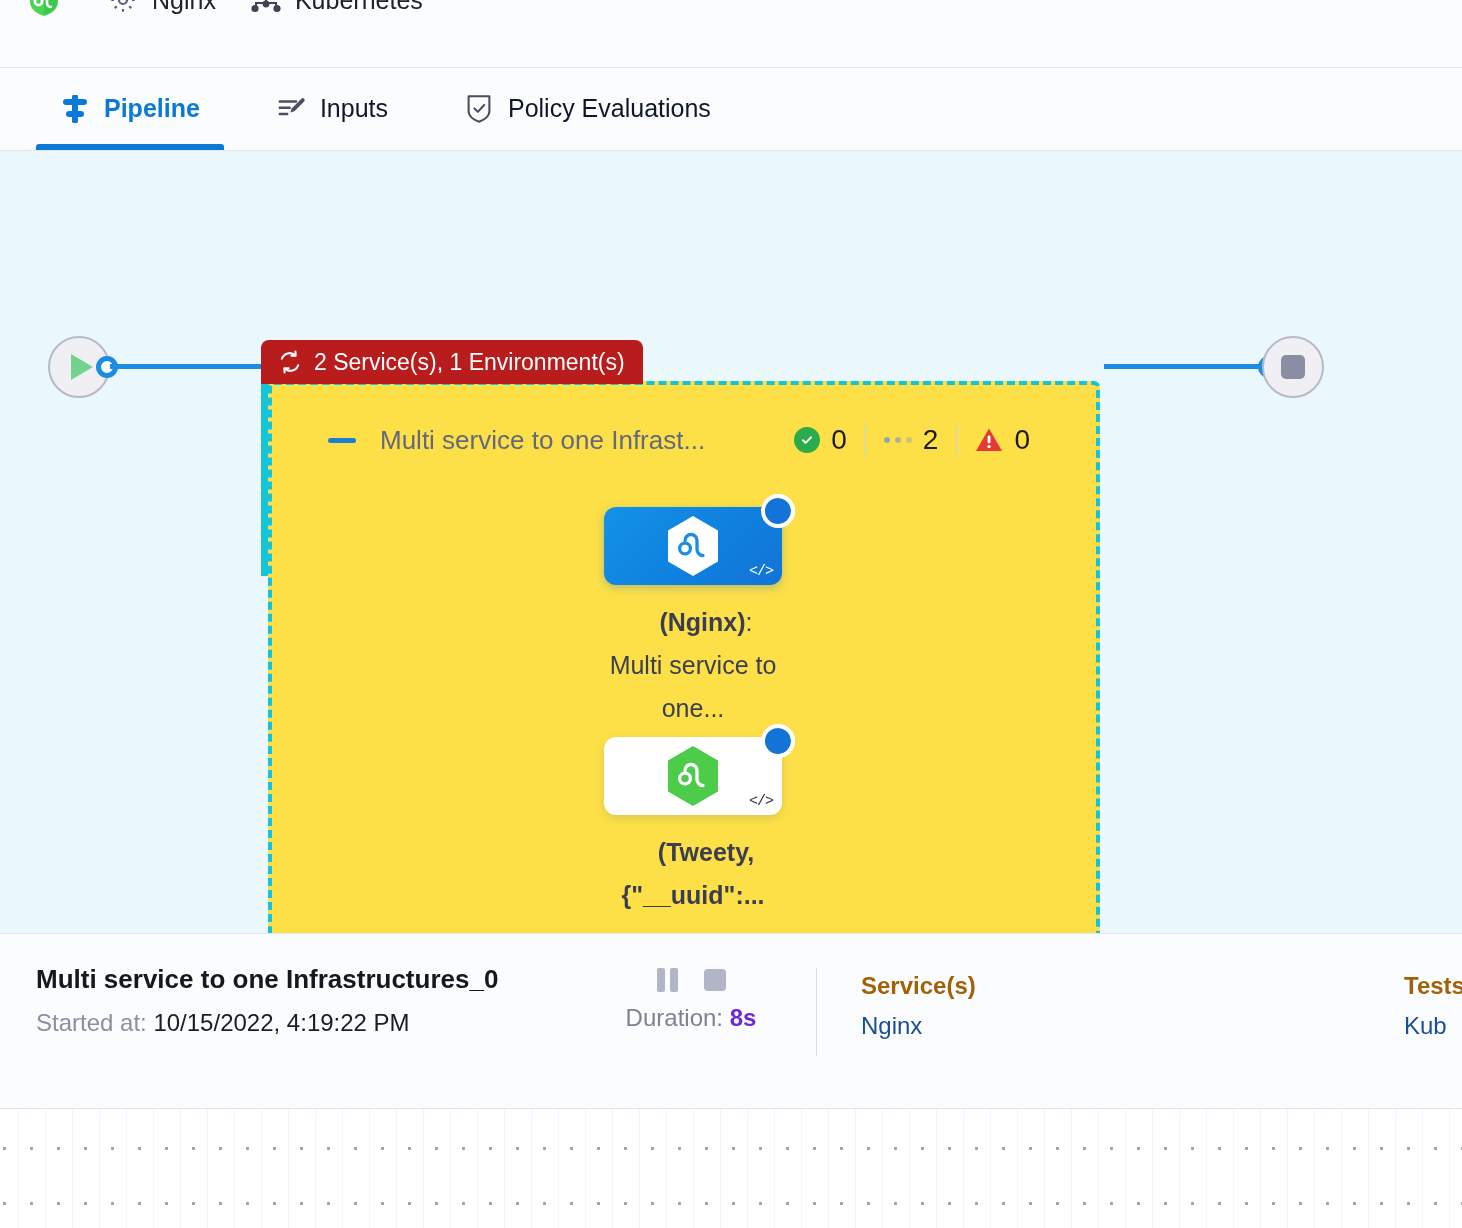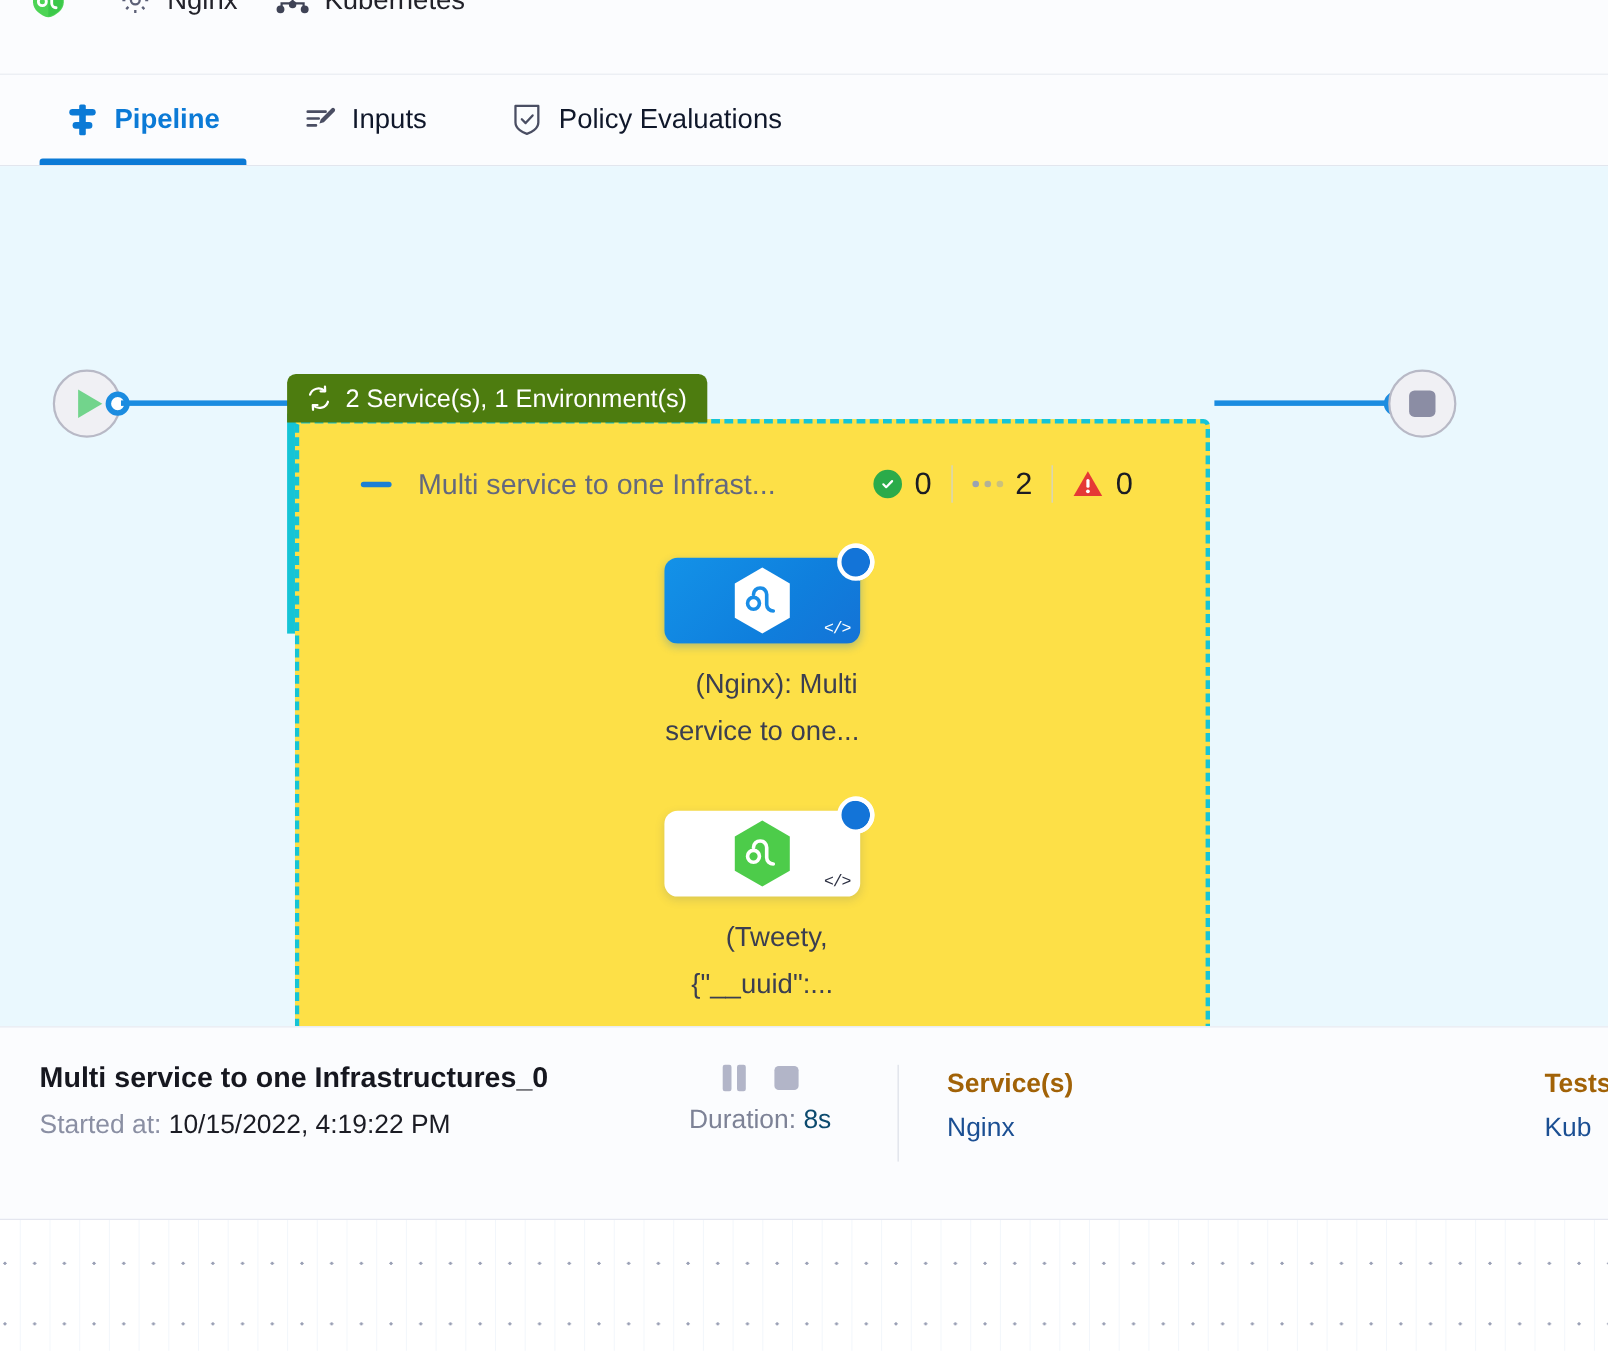--- a/index.html
+++ b/index.html
@@ -145,21 +145,21 @@
     background: #ffffff;
     border: 5px solid #1b8ce0;
     box-sizing: border-box;
   }
 
   
   .group-tab {
     position: absolute;
     left: 261px; top: 189px;
     height: 44px;
-    background: #4d7c0f;
+    background: #b91c1c;
     border-radius: 8px 8px 0 0;
     display: flex;
     align-items: center;
     gap: 11px;
     padding: 0 18px 0 16px;
     box-sizing: border-box;
     color: #ffffff;
     font-size: 23px;
     white-space: nowrap;
   }
@@ -289,21 +289,21 @@
     box-sizing: border-box;
     transform: rotate(35deg);
   }
   .step-label {
     margin-top: 16px;
     text-align: center;
     font-size: 25px;
     line-height: 43px;
     color: #3b3e50;
   }
-  .step-label b { font-weight: normal; margin-left: 26px; }
+  .step-label b { font-weight: bold; margin-left: 26px; }
 
   
   .detail {
     position: absolute;
     left: 0; top: 933px;
     width: 1462px; height: 175px;
     background: #fbfcfe;
     border-top: 1px solid #e4e7ef;
     box-sizing: border-box;
     display: flex;
@@ -354,21 +354,21 @@
     border-radius: 4px;
     background: #b2b5c8;
     cursor: pointer;
   }
   .dur-text {
     margin-top: 12px;
     font-size: 24px;
     color: #7d8296;
     white-space: nowrap;
   }
-  .dur-text b { color: #0c4a6e; font-weight: normal; }
+  .dur-text b { color: #6d28d9; font-weight: bold; }
 
   .v-sep {
     width: 1px;
     height: 88px;
     background: #d9dde6;
     margin: 34px 0 0 30px;
   }
   .detail-col {
     padding: 38px 0 0 44px;
     min-width: 200px;

